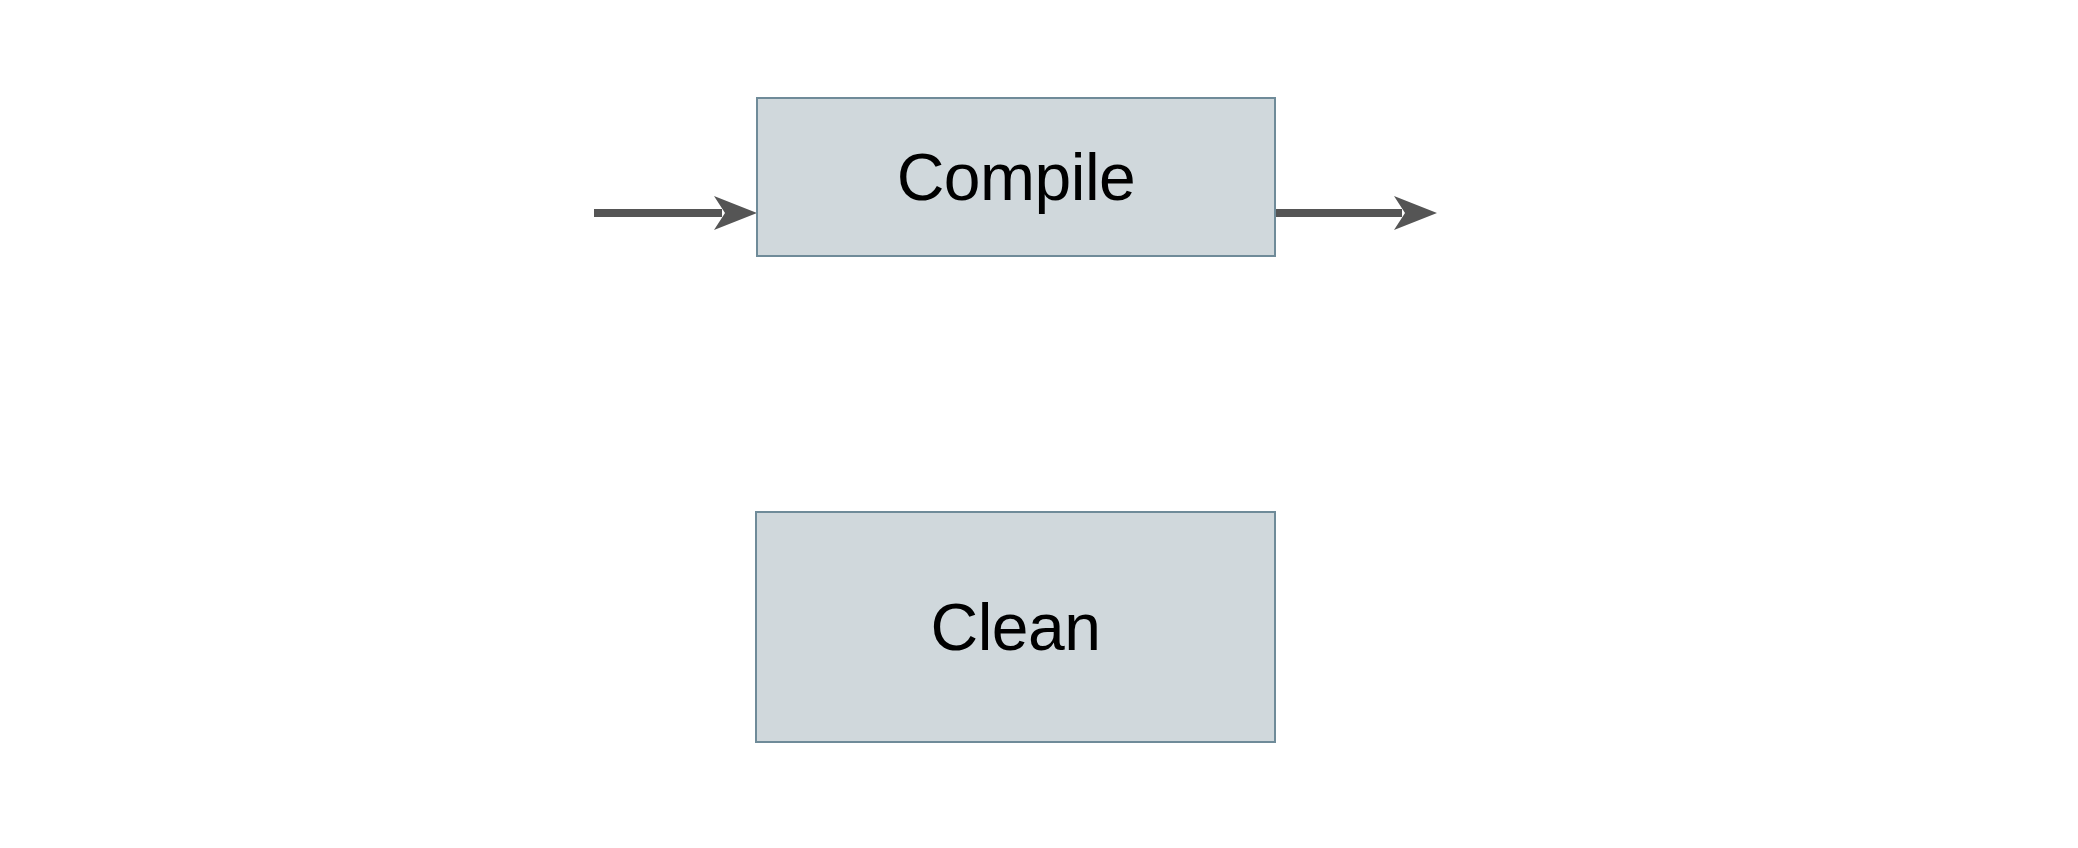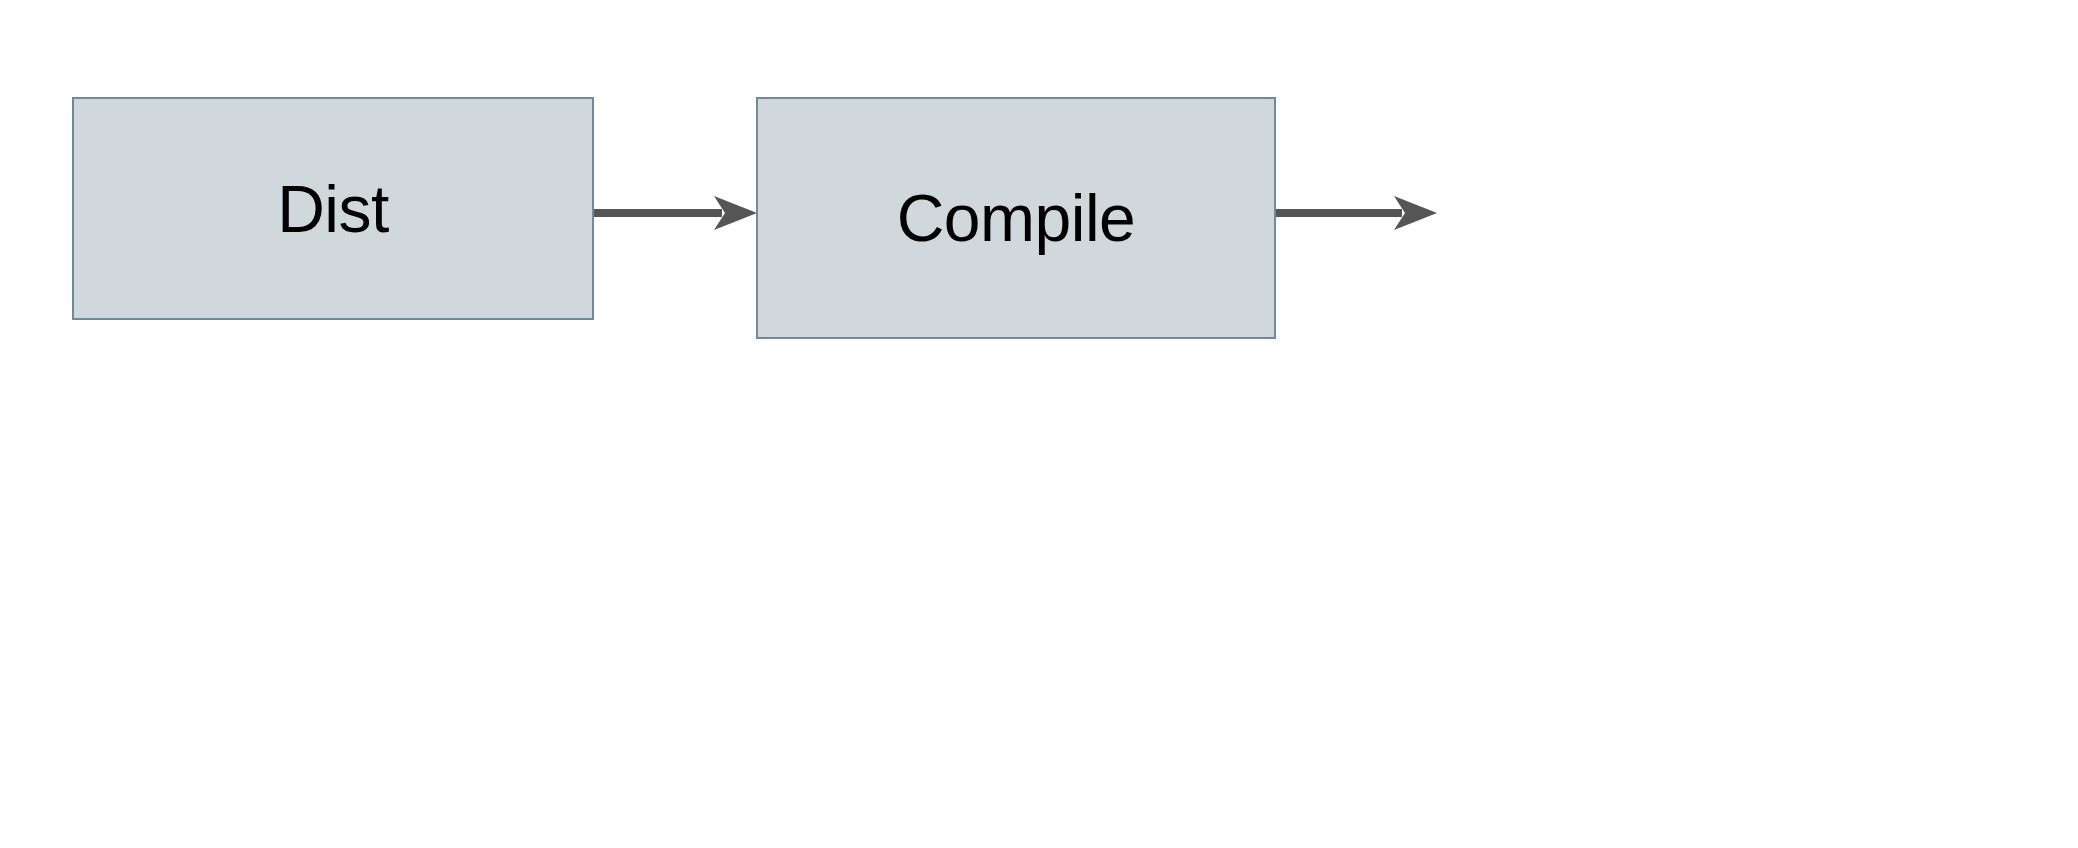--- a/index.html
+++ b/index.html
@@ -34,53 +34,53 @@
     font-size: 66px;
     font-weight: 400;
     line-height: 1;
     color: #000000;
     letter-spacing: -0.5px;
     white-space: nowrap;
     user-select: none;
   }
   
   .node-dist    { left: 72px;   top: 97px;  width: 522px; height: 223px; }
-  .node-compile { left: 756px;  top: 97px;  width: 520px; height: 242px; }
+  .node-compile { left: 756px;  top: 97px;  width: 520px; height: 160px; }
   .node-init    { left: 1437px; top: 97px;  width: 522px; height: 232px; }
   .node-clean   { left: 755px;  top: 511px; width: 521px; height: 232px; }
 
   .edge {
     position: absolute;
     overflow: visible;
   }
   .edge-dist-compile { left: 594px;  top: 190px; width: 165px; height: 46px; }
   .edge-compile-init { left: 1276px; top: 190px; width: 163px; height: 46px; }
 </style>
 </head>
 <body>
 
 <div id="canvas">
 
-  <div class="node node-dist">
-    <span class="node-label">Dist</span>
-  </div>
 
   <div class="edge edge-dist-compile">
     <svg width="165" height="46" viewBox="0 0 165 46" xmlns="http://www.w3.org/2000/svg">
       <line x1="0" y1="23" x2="128" y2="23" stroke="#555555" stroke-width="8"></line>
       <polygon points="163,23 120,6 131,23 120,40" fill="#555555"></polygon>
     </svg>
   </div>
 
   <div class="node node-compile">
     <span class="node-label">Compile</span>
   </div>
 
   <div class="edge edge-compile-init">
     <svg width="163" height="46" viewBox="0 0 163 46" xmlns="http://www.w3.org/2000/svg">
       <line x1="0" y1="23" x2="126" y2="23" stroke="#555555" stroke-width="8"></line>
       <polygon points="161,23 118,6 129,23 118,40" fill="#555555"></polygon>
     </svg>
   </div>
 
 
+  <div class="node node-clean">
+    <span class="node-label">Clean</span>
+  </div>
 
 </div>
 
 </body></html>

